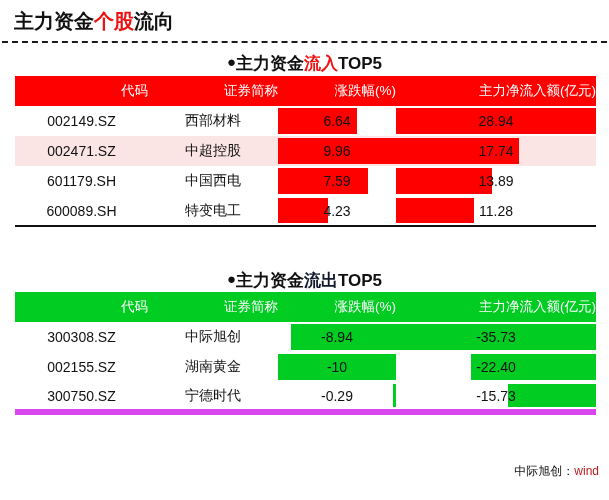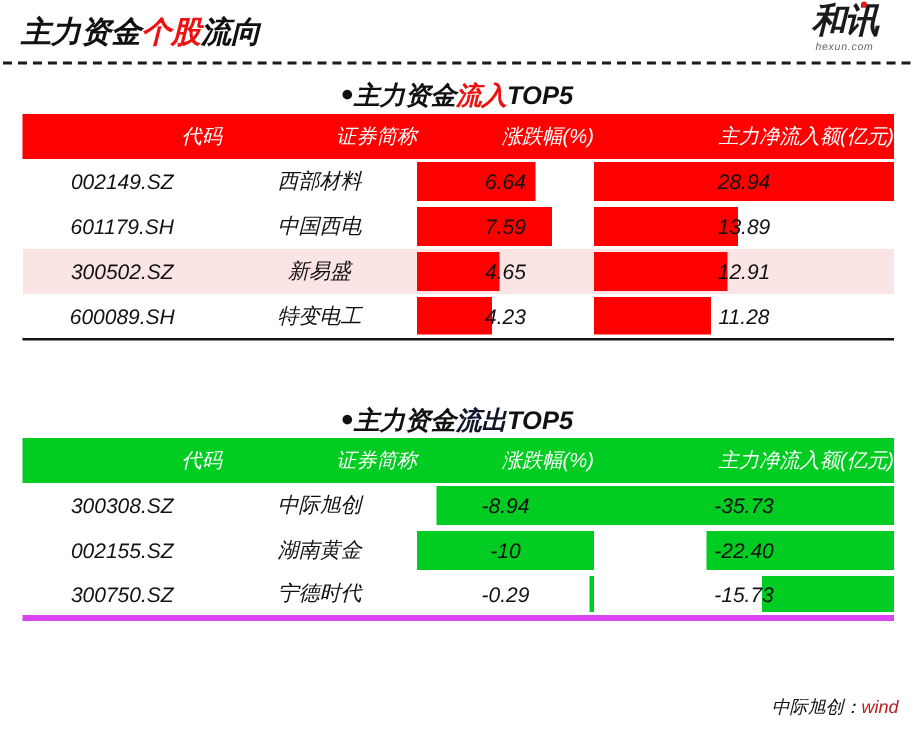--- a/index.html
+++ b/index.html
@@ -2,21 +2,21 @@
 <html><head>
 <meta charset="utf-8">
 <style>
   * { box-sizing: border-box; margin: 0; padding: 0; }
   html, body {
     width: 609px; height: 500px;
     background: #ffffff;
     font-family: "Liberation Sans", "DejaVu Sans", sans-serif;
     overflow: hidden;
   }
-  .page { position: relative; width: 609px; height: 484px; font-style: italic; }
+  .page { position: relative; width: 609px; height: 484px; }
 
   
   .header {
     position: absolute; left: 0; top: 0;
     width: 609px; height: 43px;
   }
   .page-title {
     position: absolute; left: 14px; top: 8px;
     font-size: 20px; font-weight: bold; color: #111111;
     letter-spacing: 0px; white-space: nowrap;
@@ -90,41 +90,37 @@
   .bar {
     position: absolute; top: 2px; bottom: 2px;
     z-index: 1;
   }
   .bar.up   { background: #ff0000; left: 0; }
   .bar.down { background: #00cc22; right: 0; }
 
   .cell-bar { padding: 0; }
 
   .tbl.up tbody tr:last-child td { border-bottom: 2px solid #111111; }
-  .tbl.down tbody tr:last-child td { border-bottom: 4px solid #d946ef; }
+  .tbl.down tbody tr:last-child td { border-bottom: 6px solid #d946ef; }
 
   
   .footer {
     position: absolute; right: 10px; bottom: 4px;
     font-size: 12px; color: #111111; white-space: nowrap;
   }
   .footer .src { color: #b91c1c; }
 </style>
 </head>
 <body>
 
 <div class="page">
 
   <div class="header">
     <div class="page-title"><span>主力资金</span><span class="accent">个股</span><span>流向</span></div>
 
-    <div class="logo">
-      <div class="logo-mark"><span>和讯</span><span class="logo-dot"></span></div>
-      <div class="logo-sub">hexun.com</div>
-    </div>
 
     <div class="hr-dashed"></div>
   </div>
 
   <div class="section-title" style="top:52px;"><span class="bullet">●</span><span>主力资金</span><span class="red">流入</span><span>TOP5</span></div>
 
   <table class="tbl up" style="top:76px;">
     <colgroup>
         <col class="c-code">
         <col class="c-name">
@@ -139,31 +135,31 @@
         <th>主力净流入额(亿元)</th>
       </tr>
     </thead>
     <tbody>
         <tr class="odd">
           <td><span class="cell-text">002149.SZ</span></td>
           <td><span class="cell-text">西部材料</span></td>
           <td class="cell-bar"><div class="bar up" style="width: 66.6667%;"></div><span class="cell-text">6.64</span></td>
           <td class="cell-bar"><div class="bar up" style="width: 100%;"></div><span class="cell-text">28.94</span></td>
         </tr>
+        <tr class="even">
+          <td><span class="cell-text">002471.SZ</span></td>
+          <td><span class="cell-text">中超控股</span></td>
+          <td class="cell-bar"><div class="bar up" style="width: 100%;"></div><span class="cell-text">9.96</span></td>
+          <td class="cell-bar"><div class="bar up" style="width: 61.2992%;"></div><span class="cell-text">17.74</span></td>
+        </tr>
         <tr class="odd">
           <td><span class="cell-text">601179.SH</span></td>
           <td><span class="cell-text">中国西电</span></td>
           <td class="cell-bar"><div class="bar up" style="width: 76.2048%;"></div><span class="cell-text">7.59</span></td>
           <td class="cell-bar"><div class="bar up" style="width: 47.9959%;"></div><span class="cell-text">13.89</span></td>
-        </tr>
-        <tr class="even">
-          <td><span class="cell-text">300502.SZ</span></td>
-          <td><span class="cell-text">新易盛</span></td>
-          <td class="cell-bar"><div class="bar up" style="width: 46.6867%;"></div><span class="cell-text">4.65</span></td>
-          <td class="cell-bar"><div class="bar up" style="width: 44.6095%;"></div><span class="cell-text">12.91</span></td>
         </tr>
         <tr class="odd">
           <td><span class="cell-text">600089.SH</span></td>
           <td><span class="cell-text">特变电工</span></td>
           <td class="cell-bar"><div class="bar up" style="width: 42.4699%;"></div><span class="cell-text">4.23</span></td>
           <td class="cell-bar"><div class="bar up" style="width: 38.9772%;"></div><span class="cell-text">11.28</span></td>
         </tr>
       </tbody>
   </table>
 

